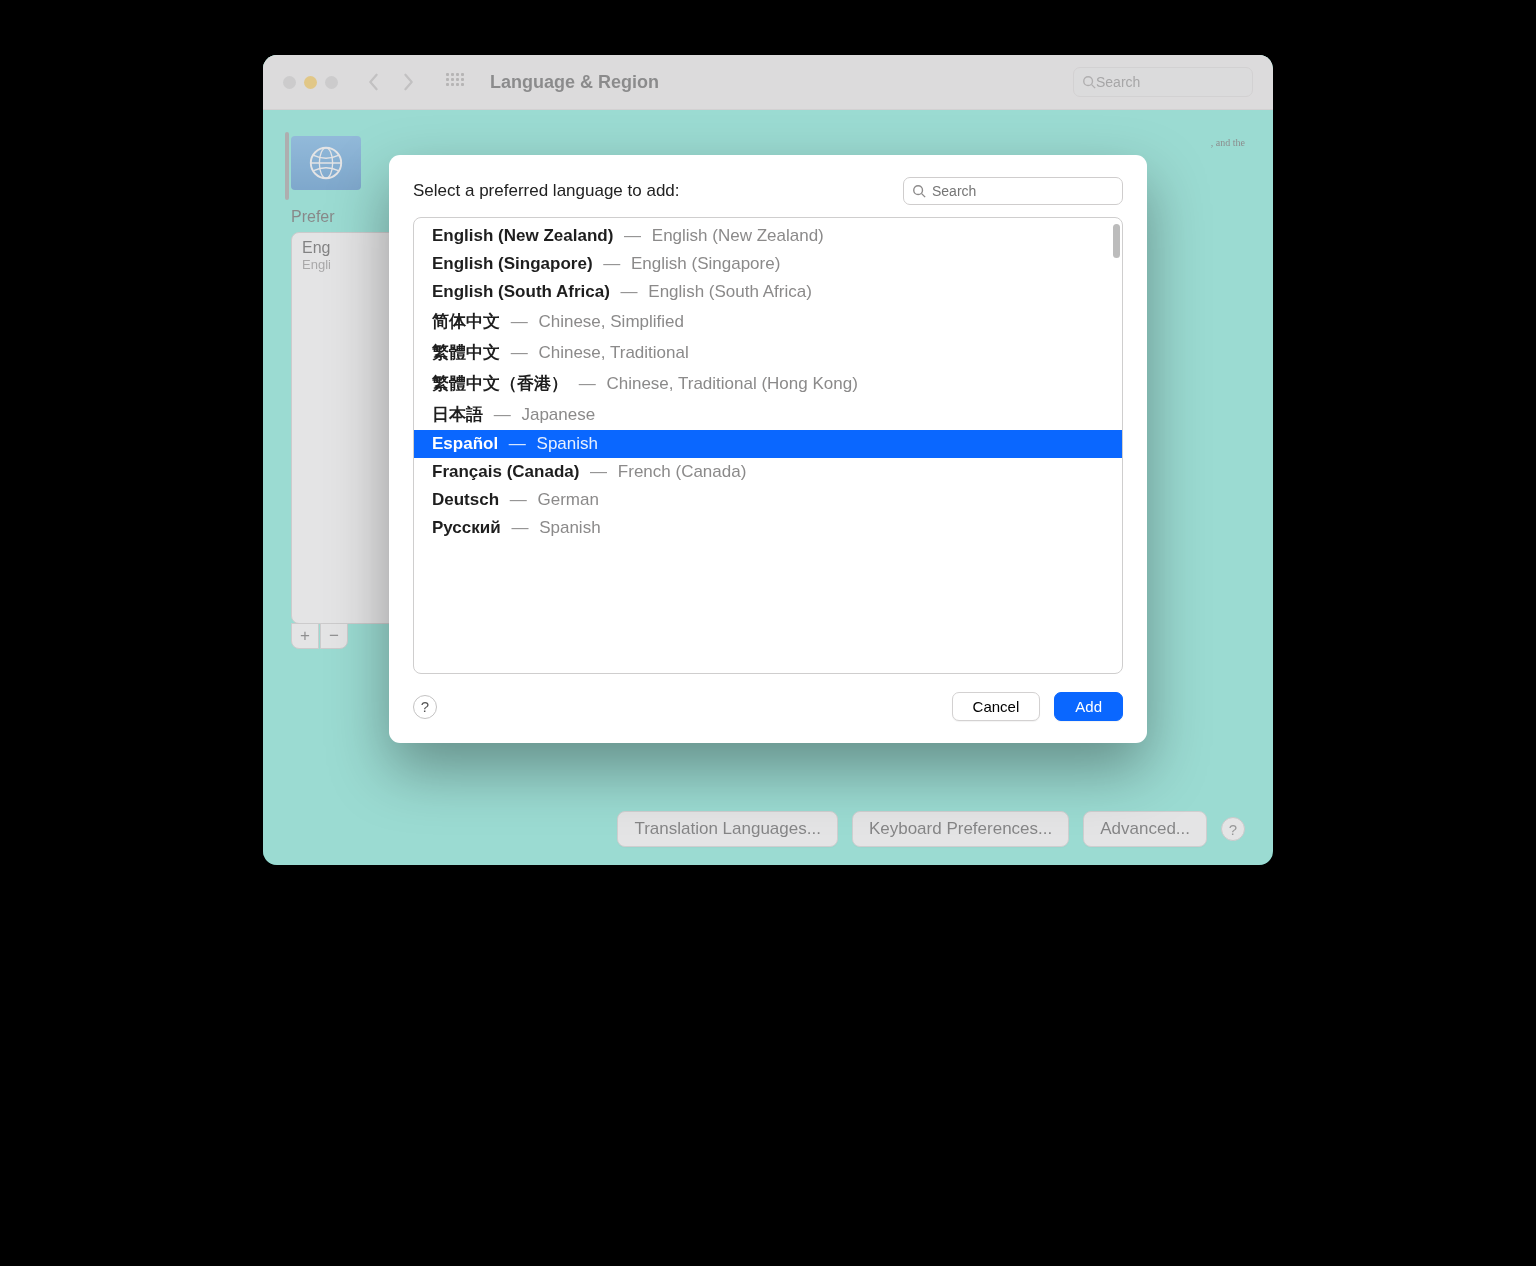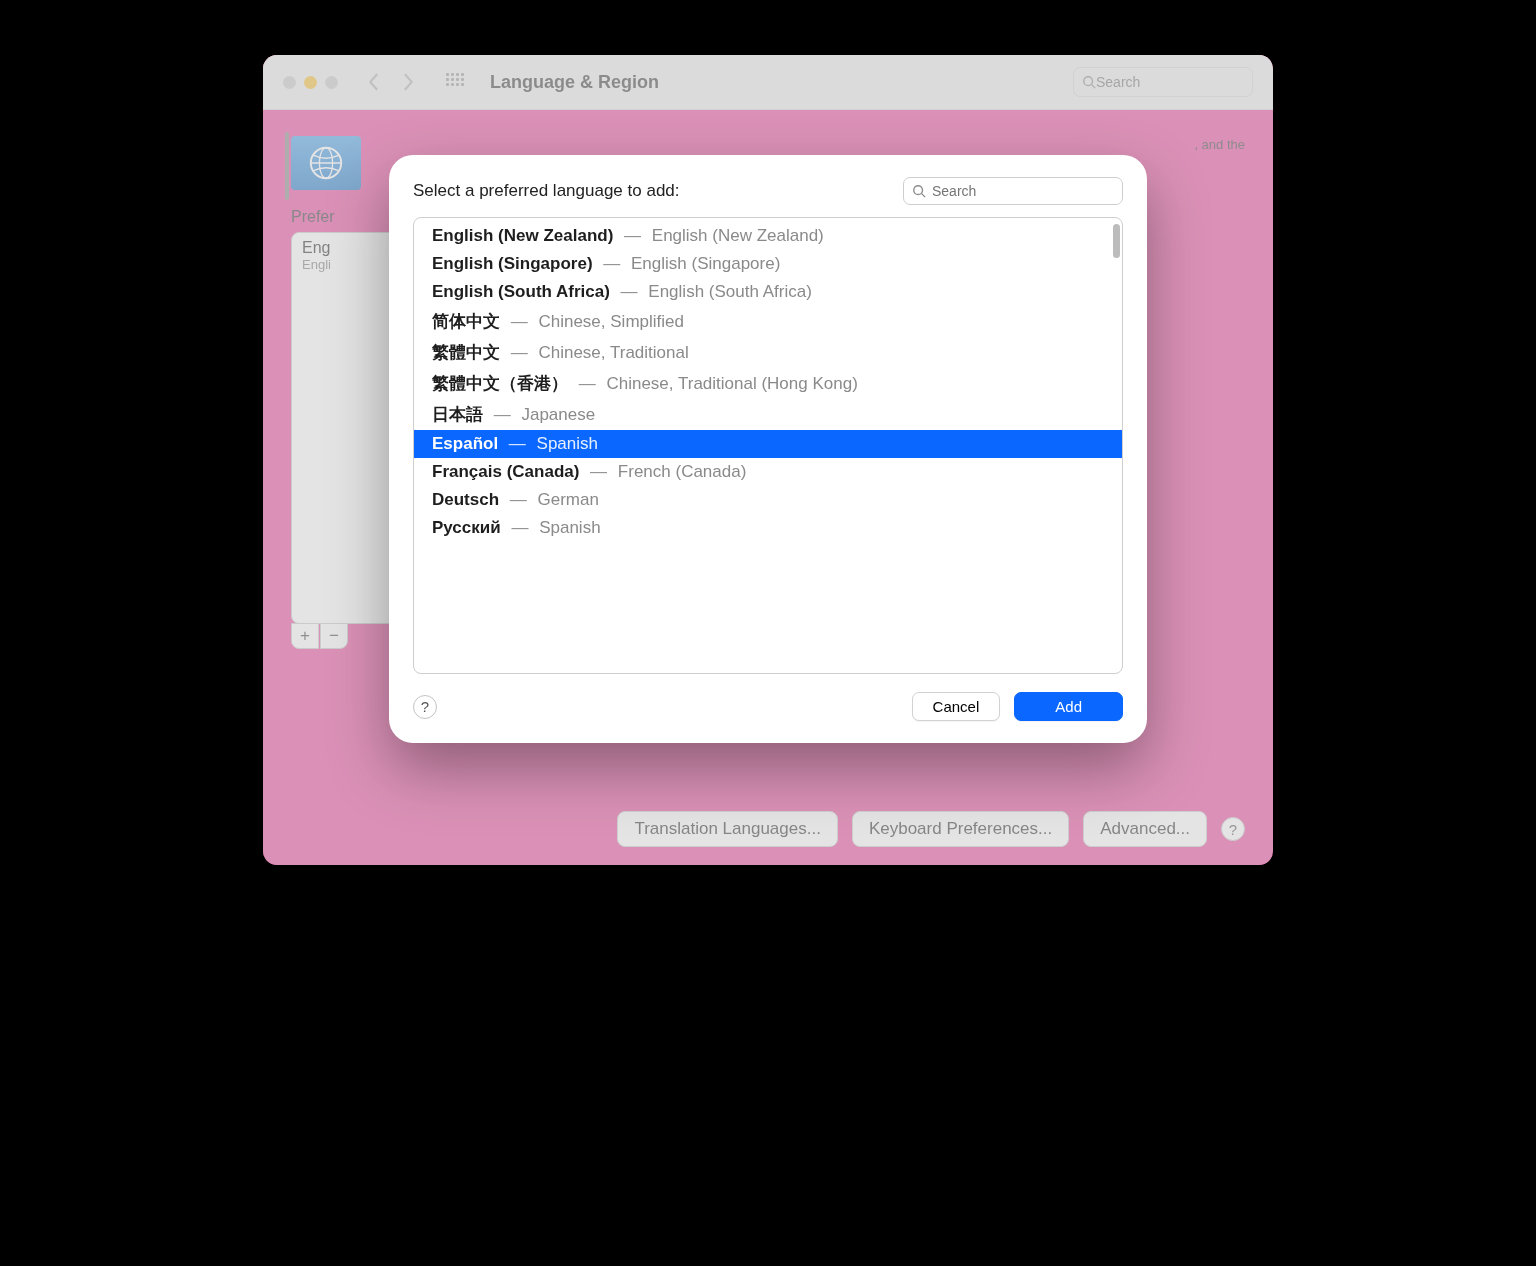--- a/index.html
+++ b/index.html
@@ -1,71 +1,71 @@
 <!DOCTYPE html>
 <html><head>
   <meta charset="utf-8">
   <style>
     * { margin: 0; padding: 0; box-sizing: border-box; font-family: -apple-system, BlinkMacSystemFont, "Helvetica Neue", Arial, sans-serif; }
     body { background: #000; width: 1536px; height: 1266px; display: flex; align-items: flex-start; justify-content: center; padding-top: 55px; }
-    .window { width: 1010px; height: 810px; background: #ec4899; border-radius: 14px; box-shadow: 0 20px 60px rgba(0,0,0,.35); overflow: hidden; position: relative; }
+    .window { width: 1010px; height: 810px; background: #5eead4; border-radius: 14px; box-shadow: 0 20px 60px rgba(0,0,0,.35); overflow: hidden; position: relative; }
     .modal-dimmer { position: absolute; inset: 0; background: rgba(206,206,208,.55); z-index: 5; }
     .titlebar { height: 55px; display: flex; align-items: center; padding: 0 20px; gap: 16px; border-bottom: 1px solid #d9d6d6; background:#eeecec;}
     .traffic { display: flex; gap: 8px; }
     .dot { width: 13px; height: 13px; border-radius: 50%; }
     .dot.close { background: #c9c8c8; }
     .dot.min { background: #f9bf30; }
     .dot.zoom { background: #c9c8c8; }
     .nav { display: flex; gap: 18px; color: #b6b3b3; margin-left: 10px;}
     .nav svg{width:18px;height:18px;}
     .grid-icon { width: 18px; height: 18px; display: grid; grid-template-columns: repeat(4,3px); grid-template-rows: repeat(3,3px); gap: 2px; margin-left:12px;}
     .grid-icon span { background: #9a9796; border-radius:1px;}
     .title { font-weight: 600; color: #3a3a3a; font-size: 18px; margin-left: 10px; }
     .window-search { margin-left: auto; display: flex; align-items: center; height: 30px; border: 1px solid #d7d4d4; border-radius: 7px; padding: 0 8px; width: 180px; color:#9a9997; background:#eceaea;}
     .window-search input{border:none;outline:none;background:transparent;font-size:14px;width:100%;color:#6c6b6b;}
     .content { padding: 0 28px 28px; }
     .header-row { display:flex; gap:14px; padding:26px 0 18px;}
     .globe-flag { width: 70px; height: 54px; background: linear-gradient(#4aa1e6,#1f79c7); border-radius: 4px; position: relative; display:flex;align-items:center;justify-content:center;}
     .globe-flag:before{content:"";position:absolute;left:-6px;top:-4px;bottom:-10px;width:4px;background:#888;border-radius:2px;}
-    .desc{color:#3b3b3b;font-size:13px;line-height:1.4;}
+    .desc{color:#3b3b3b;font-size:10px;line-height:1.4;font-family:Liberation Serif, serif;}
     .two-col { display: flex; gap: 24px; }
     .left-col{width: 415px;}
     .label{font-size:16px;color:#333;margin-bottom:6px;}
     .listbox{border:1px solid #c9c7c7;border-radius:8px;height:392px;background:#fff; padding:6px 10px;}
     .list-primary{font-size:16px;color:#272727;}
     .list-sub{font-size:13px;color:#7c7a7a;}
     .pmrow{display:flex;gap:1px;margin-top:-1px;}
     .pmbtn{width:28px;height:26px;border:1px solid #c9c7c7;background:#fff;display:flex;align-items:center;justify-content:center;font-size:17px;color:#444;}
     .pmbtn:first-child{border-radius:0 0 0 8px;}
     .pmbtn:last-child{border-radius:0 0 8px 0;}
     .bottombar{position:absolute;left:0;right:0;bottom:18px;display:flex;justify-content:center;gap:14px;align-items:center; padding: 0 28px;}
     .pillbtn{background:#fff;border:1px solid #d1cfcf;border-radius:8px;padding:7px 16px;font-size:17px;color:#2e2e2e; box-shadow:0 1px 1px rgba(0,0,0,.04);}
     .help-circle{width:24px;height:24px;border:1px solid #c4c3c3;border-radius:50%;display:flex;align-items:center;justify-content:center;font-size:15px;color:#555;background:#fff;}
 
     
-    .sheet { position:absolute; z-index:20; top:100px; left:50%; transform:translateX(-50%); width:758px; background:#fff; border-radius:24px; box-shadow: 0 26px 60px rgba(0,0,0,.35); padding:22px 24px 22px; }
+    .sheet { position:absolute; z-index:20; top:100px; left:50%; transform:translateX(-50%); width:758px; background:#fff; border-radius:11px; box-shadow: 0 26px 60px rgba(0,0,0,.35); padding:22px 24px 22px; }
     .sheet-head{display:flex;align-items:center;justify-content:space-between;gap:20px;margin-bottom:12px;}
     .sheet-title{font-size:17px;color:#222;}
     .sheet-search{display:flex;align-items:center;gap:6px;border:1px solid #cfcdcd;border-radius:7px;height:28px;padding:0 8px;width:220px;color:#8a8888;}
     .sheet-search input{border:none;outline:none;font-size:14px;width:100%; background:transparent;}
     .sheet-body{border:1px solid #cfcece;border-radius:8px;height:457px;position:relative;overflow:hidden;}
     .lang-list{height:100%;overflow:hidden;padding:4px 0;}
     .lang-row{padding:4px 18px;font-size:17px;white-space:nowrap;cursor:default;}
     .lang-row.selected{background:#0a67ff;color:#fff;}
     .lang-native{font-weight:600;color:#1e1e1e;}
     .selected .lang-native{color:#fff}
     .lang-sep{color:#949393;font-weight:400;margin:0 6px;}
     .selected .lang-sep{color:#dce9ff;}
     .lang-english{color:#8b8a8a;font-weight:400;}
     .selected .lang-english{color:#e7f0ff;}
     .scrollbar-thumb{position:absolute;right:2px;top:6px;width:7px;height:34px;border-radius:4px;background:#bcbcbc;}
     .sheet-foot{display:flex;align-items:center;justify-content:space-between;margin-top:18px;}
     .foot-right{display:flex;gap:14px;}
     .btn{border-radius:7px;font-size:15px;padding:5px 20px;border:1px solid #d3d1d1;background:#fff;box-shadow:0 1px 1px rgba(0,0,0,.05);}
-    .btn.primary{background:#0a67ff;border-color:#0a67ff;color:#fff;padding:5px 40px;}
+    .btn.primary{background:#0a67ff;border-color:#0a67ff;color:#fff;padding:5px 20px;}
     .search-ico{width:14px;height:14px;flex:none;}
     .search-ico circle{stroke:#8d8b8b;stroke-width:1.6;fill:none;}
     .search-ico line{stroke:#8d8b8b;stroke-width:1.6;}
   </style>
 </head>
 <body>
 
 <div class="window">
 
   <div class="titlebar">

